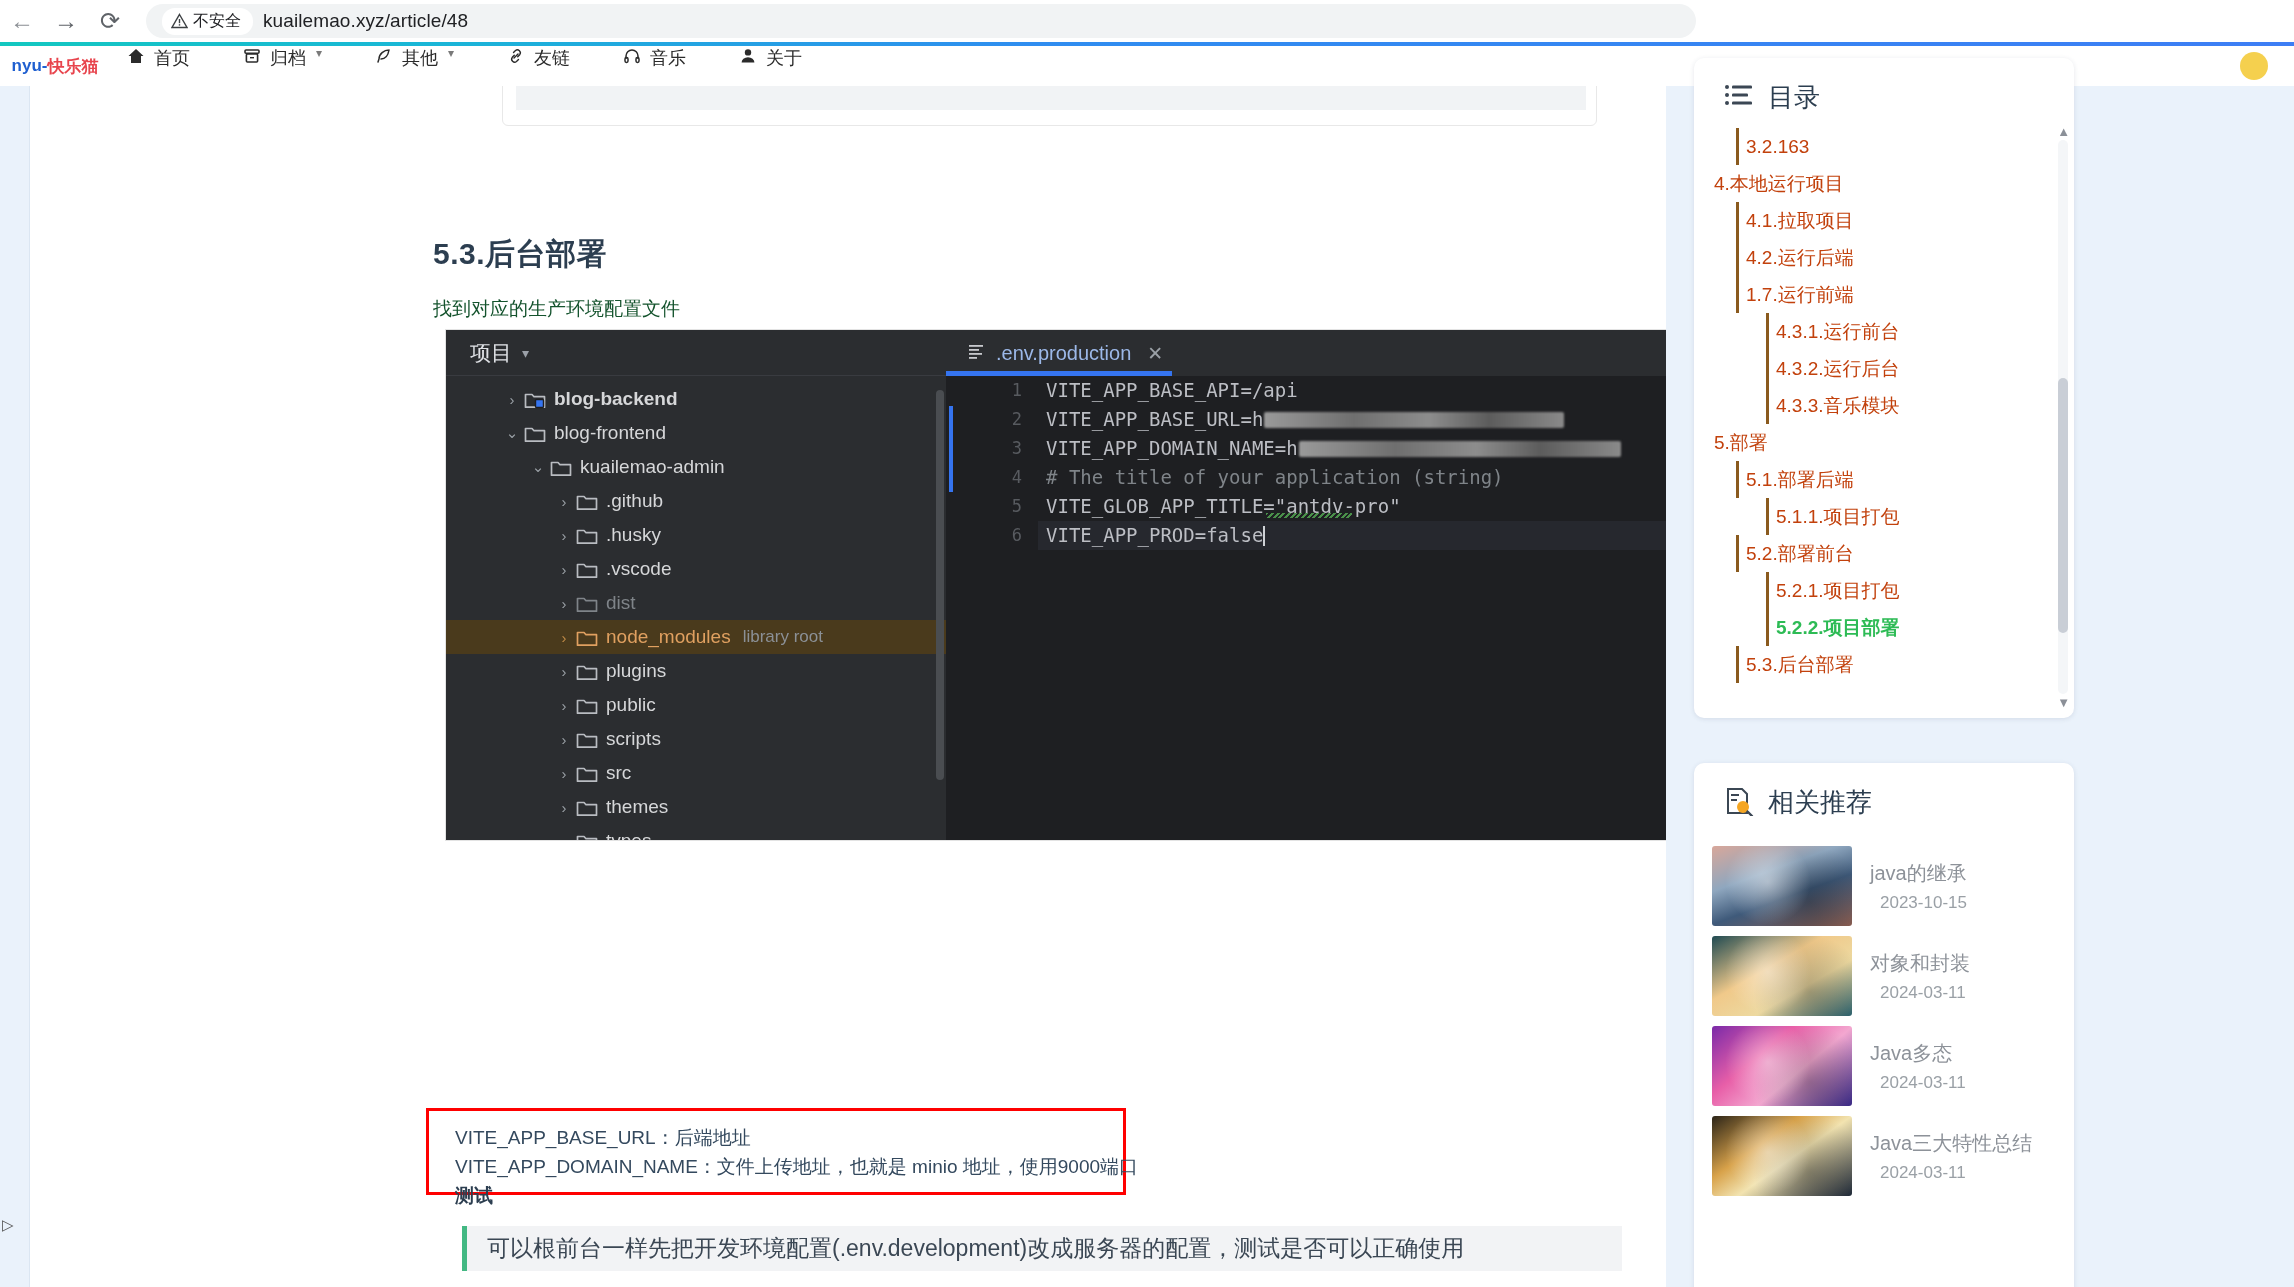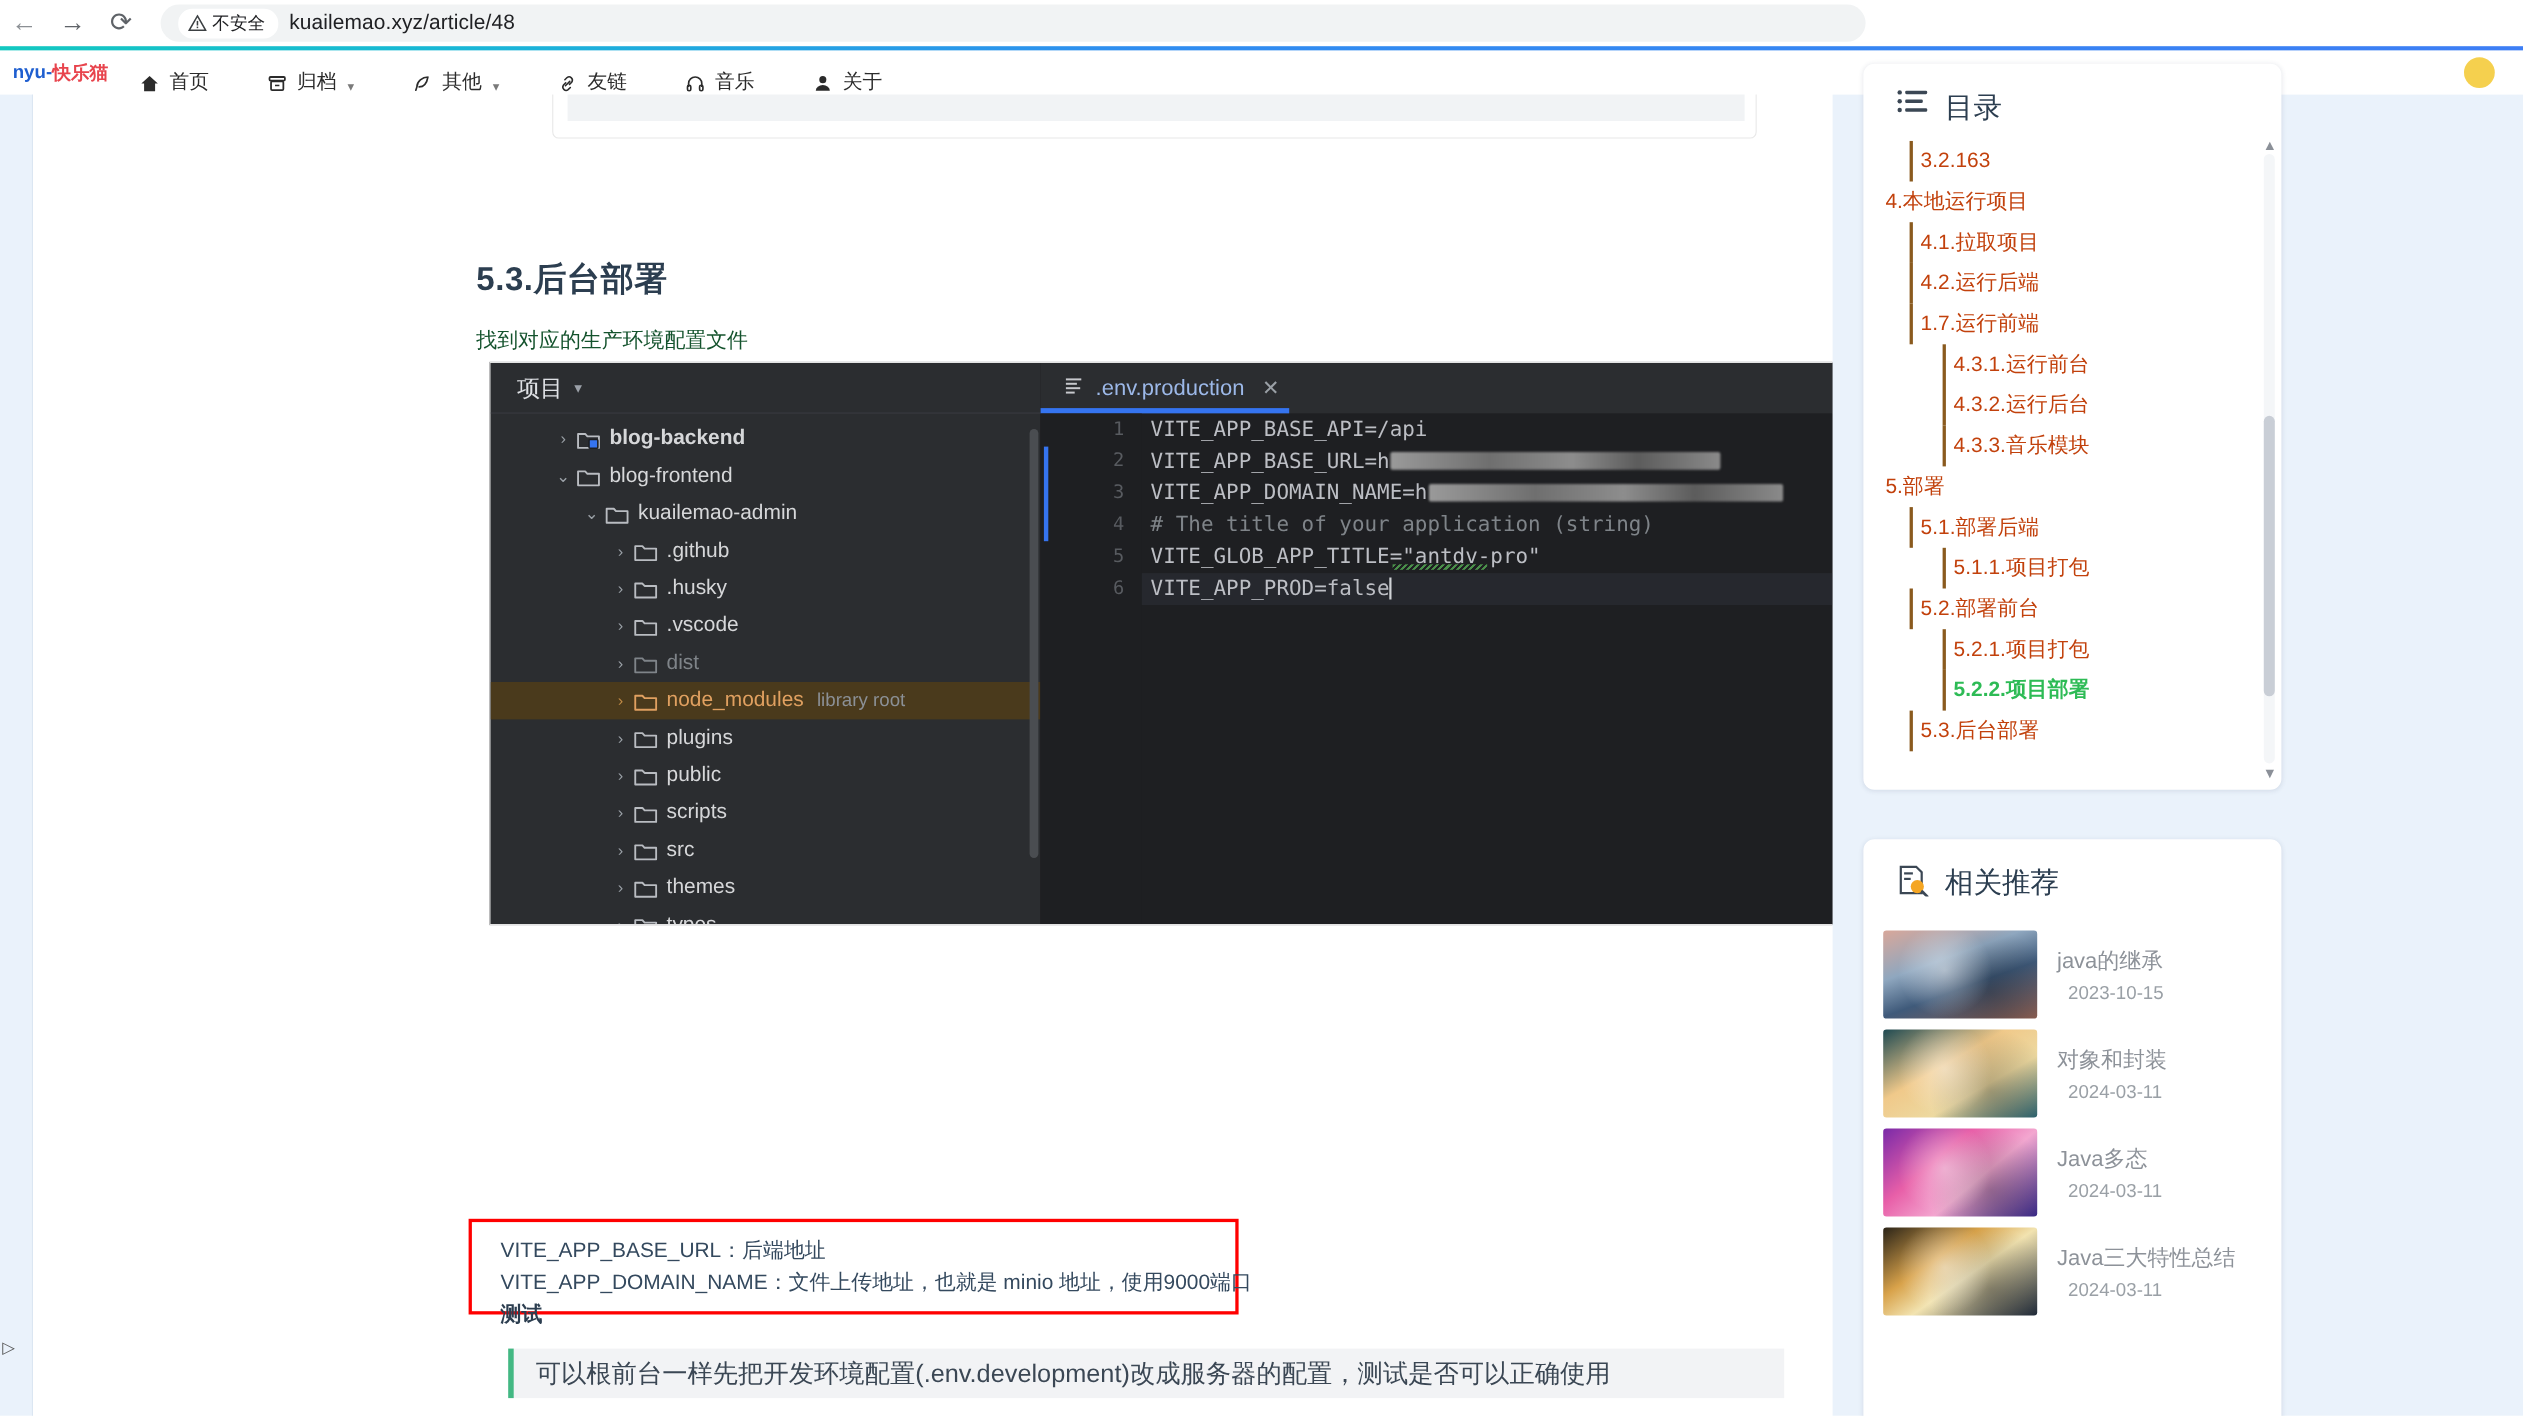--- a/index.html
+++ b/index.html
@@ -42,21 +42,21 @@
   }
   .brand {
     position: absolute; left: 0; top: 46px; width: 110px; height: 40px;
     display: flex; align-items: center; justify-content: center;
     font-weight: bold; font-size: 17px;
     color: #1f5fd0; overflow: hidden; white-space: nowrap;
   }
   .brand .b2 { color: #e8444d; }
   .nav-items { position: absolute; left: 100px; top: 46px; height: 40px; display: flex; align-items: center; }
   .nav-item {
-    display: flex; align-items: flex-end; gap: 8px;
+    display: flex; align-items: flex-start; gap: 8px;
     padding: 0 26px; height: 40px; font-size: 18px; color: #2b2b2b; white-space: nowrap;
   }
   .nav-item .caret { font-size: 12px; color: #7a7a7a; margin-left: 2px; }
   .nav-icon { width: 20px; height: 20px; display: inline-flex; align-items: center; justify-content: center; }
   .page-scroll-hint {
     position: absolute; right: 26px; top: 52px; width: 28px; height: 28px;
     border-radius: 50%; background: #f5d04e;
   }
 
   
@@ -173,21 +173,21 @@
   .callout-text { font-size: 23px; color: #3b4754; }
 
   
   .rside { position: absolute; left: 1666px; top: 86px; width: 628px; bottom: 0; background: #eaf2fb; }
   .card {
     position: absolute; left: 28px; width: 380px;
     background: #ffffff; border-radius: 10px; box-shadow: 0 1px 5px rgba(40,60,90,.12);
   }
   #toc-card { top: -28px; height: 660px; }
   #rec-card { top: 677px; height: 640px; }
-  .card-head { display: flex; gap: 14px; padding: 22px 0 10px 30px; }
+  .card-head { display: flex; align-items: center; gap: 14px; padding: 22px 0 10px 30px; }
   .card-title { font-size: 26px; color: #2c3e50; }
   .toc-list { position: absolute; left: 0; top: 70px; right: 14px; bottom: 18px; overflow: hidden; padding-left: 10px; }
   .toc-item {
     font-size: 19px; color: #c2410c; line-height: 37px; white-space: nowrap;
     position: relative; padding-left: 14px;
   }
   .toc-item.lvl1 { padding-left: 10px; }
   .toc-item.lvl2 { padding-left: 42px; }
   .toc-item.lvl3 { padding-left: 72px; }
   .toc-item.bar::before {

